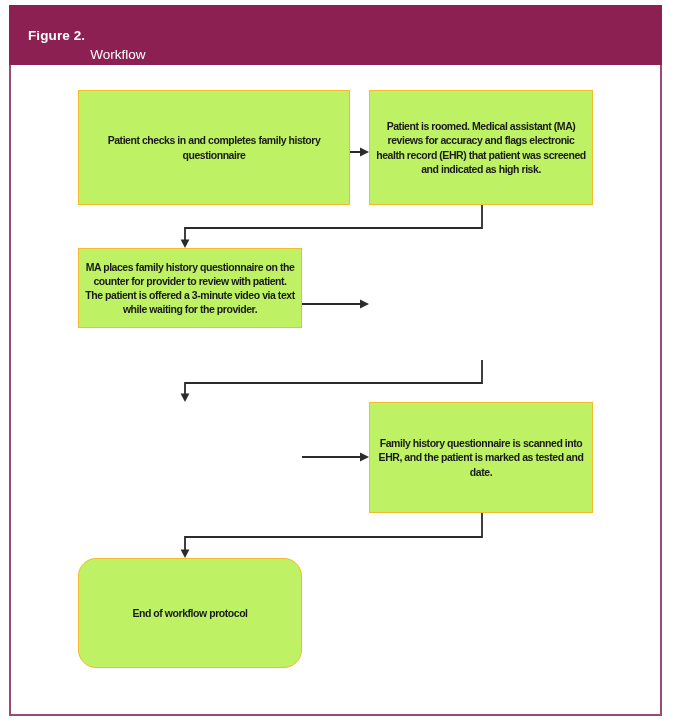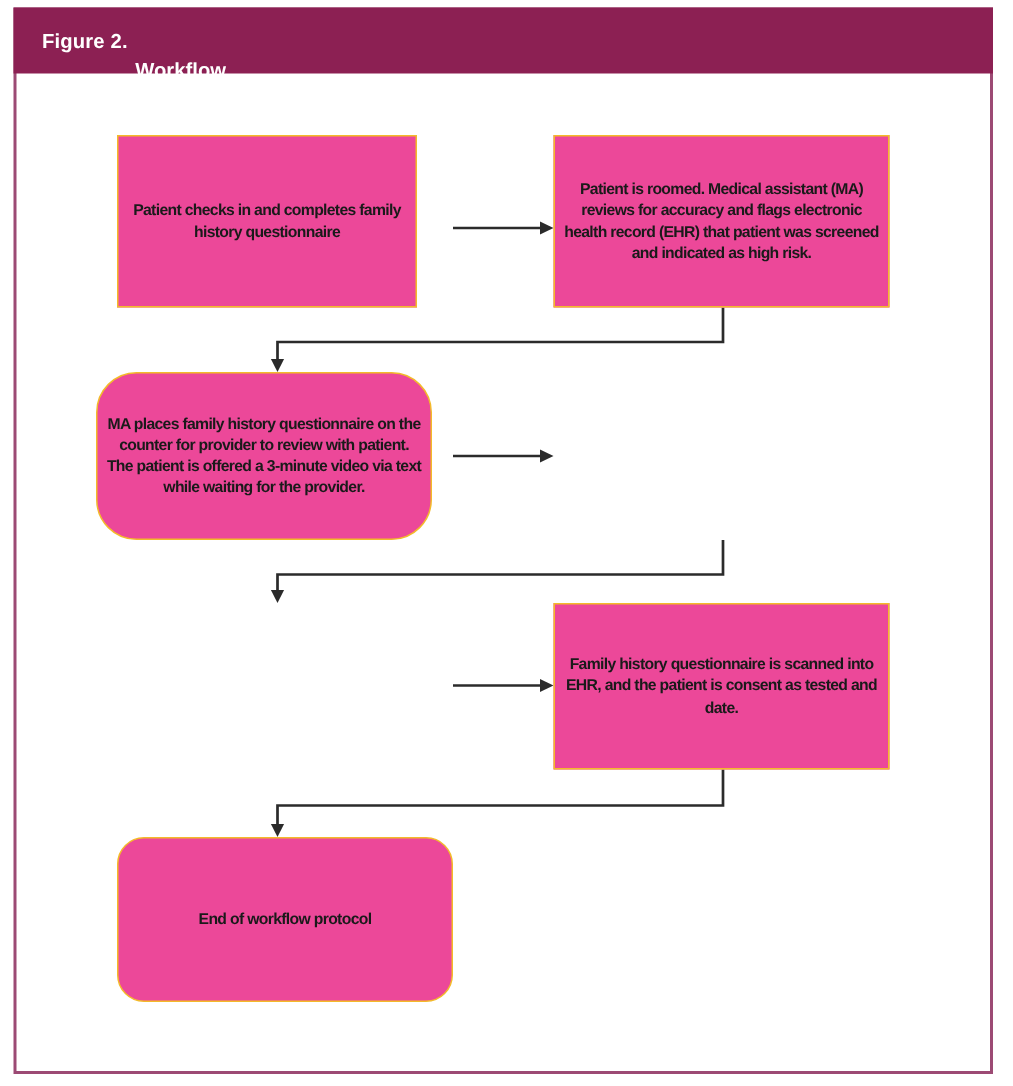--- a/index.html
+++ b/index.html
@@ -15,42 +15,42 @@
     position: absolute;
     left: 9px; top: 5px;
     width: 653px; height: 711px;
     border: 2px solid #9c4a74;
     box-sizing: border-box;
     background: #ffffff;
   }
   .header {
     position: absolute;
     left: 9px; top: 5px;
-    width: 653px; height: 44px;
+    width: 653px; height: 60px;
     background: #8C2053;
     box-sizing: border-box;
     display: flex;
     align-items: center;
     padding-left: 19px;
     color: #ffffff;
     font-size: 13.5px;
   }
   .header .fig-label { font-weight: 700; margin-right: 5px; letter-spacing: 0.1px; }
-  .header .fig-title { font-weight: 700; margin-top: 38px; }
+  .header .fig-title { font-weight: 400; margin-top: 38px; }
   .connectors {
     position: absolute;
     left: 0; top: 0;
     width: 675px; height: 724px;
     pointer-events: none;
   }
   .box {
     position: absolute;
     box-sizing: border-box;
     border: 1.5px solid #F3BA2A;
-    background: #ec4899;
+    background: #bef264;
     display: flex;
     align-items: center;
     justify-content: center;
     text-align: center;
     color: #1a1a1a;
     font-weight: 700;
     font-size: 10.5px;
     line-height: 1.34;
     letter-spacing: -0.45px;
     padding: 5px 6px;
@@ -97,35 +97,35 @@
         <polygon points="369,457 360,452.6 360,461.4" fill="#2b2b2b" stroke="none"></polygon>
       </g>
 
       <g>
         <polyline points="482,513 482,537 185,537 185,550"></polyline>
         <polygon points="185,558 180.6,549.4 189.4,549.4" fill="#2b2b2b" stroke="none"></polygon>
       </g>
     </g>
   </svg>
 
-  <div class="box" style="left:78px; top:90px; width:200px; height:115px;">
+  <div class="box" style="left:78px; top:90px; width:272px; height:115px;">
     <div class="box-text">Patient checks in and completes family history questionnaire</div>
   </div>
 
   <div class="box" style="left:369px; top:90px; width:224px; height:115px;">
     <div class="box-text">Patient is roomed. Medical assistant (MA) reviews for accuracy and flags electronic health record (EHR) that patient was screened and indicated as high risk.</div>
   </div>
 
-  <div class="box" style="left:64px; top:248px; width:224px; height:112px;border-radius:27px;">
+  <div class="box" style="left:78px; top:248px; width:224px; height:80px;">
     <div class="box-text">MA places family history questionnaire on the counter for provider to review with patient. The patient is offered a 3-minute video via text while waiting for the provider.</div>
   </div>
 
 
 
   <div class="box" style="left:369px; top:402px; width:224px; height:111px;">
-    <div class="box-text">Family history questionnaire is scanned into EHR, and the patient is consent as tested and date.</div>
+    <div class="box-text">Family history questionnaire is scanned into EHR, and the patient is marked as tested and date.</div>
   </div>
 
   <div class="box" style="left:78px; top:558px; width:224px; height:110px;border-radius:18px;">
     <div class="box-text">End of workflow protocol</div>
   </div>
 
 </div>
 
 </body></html>

